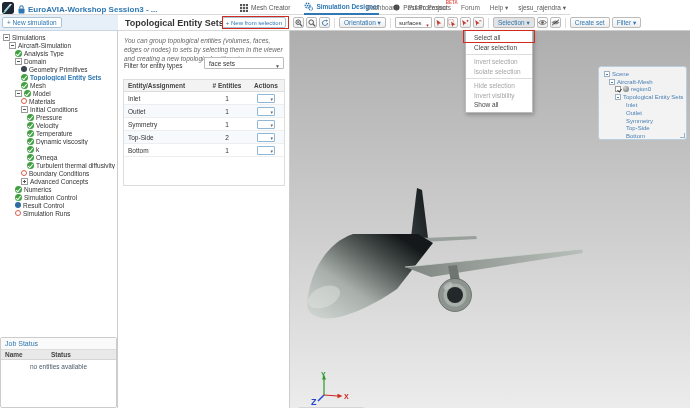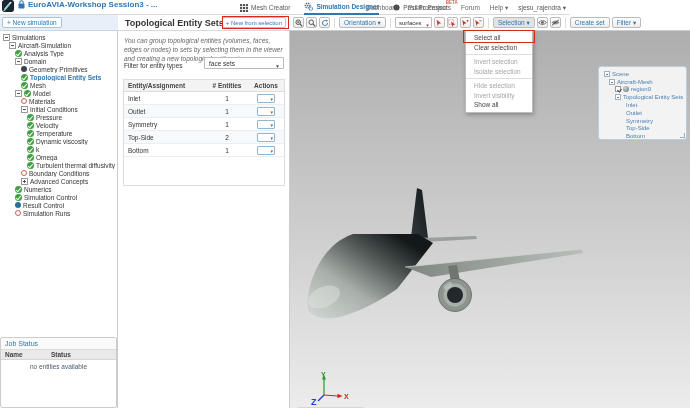--- a/index.html
+++ b/index.html
@@ -1,20 +1,20 @@
 <!DOCTYPE html>
 <html><head>
 <meta charset="utf-8">
 <style>
   * { margin:0; padding:0; box-sizing:border-box; }
   body { font-family:"Liberation Sans","DejaVu Sans",sans-serif; background:#fff; }
   .app { position:relative; width:690px; height:408px; overflow:hidden; background:#fff; font-size:6.5px; color:#333; }
 
   
-  .topbar { position:absolute; left:0; top:0; width:570px; height:15px; background:#fff; border-bottom:1px solid #d9d9d9; display:flex; align-items:flex-start; }
+  .topbar { position:absolute; left:0; top:0; width:570px; height:15px; background:#fff; border-bottom:1px solid #d9d9d9; display:flex; align-items:flex-end; }
   .logo { width:12px; height:12px; margin:0 4px 0 2px; border-radius:2px; flex:none; }
   .apptitle { color:#2e77b2; font-weight:bold; font-size:8px; display:flex; align-items:center; gap:3px; }
   .tabs { position:absolute; left:240px; top:0; height:15px; display:flex; align-items:center; gap:14px; }
   .tab { display:flex; align-items:center; gap:3px; color:#555; font-size:6.5px; height:15px; position:relative; cursor:pointer; }
   .tab.active { color:#2e77b2; border-bottom:2px solid #2e77b2; font-weight:bold; }
   .beta { position:absolute; right:-10px; top:0px; color:#e05a4e; font-size:4.5px; font-weight:bold; }
   .topnav { position:absolute; right:4px; top:0; height:15px; display:flex; align-items:center; gap:10px; color:#666; font-size:6.5px; }
   .topnav span { cursor:pointer; }
   .usermenu { color:#555; }
 

